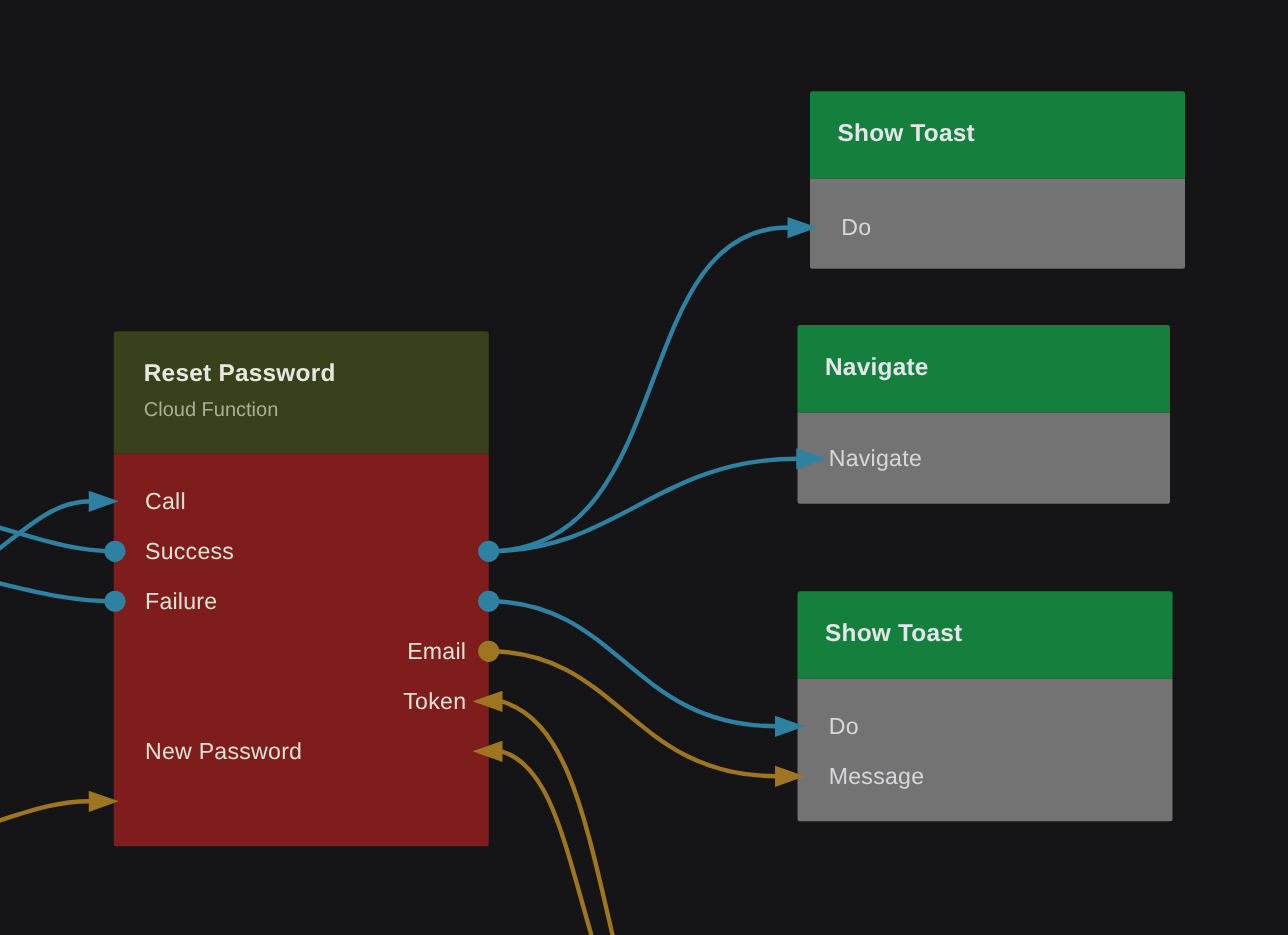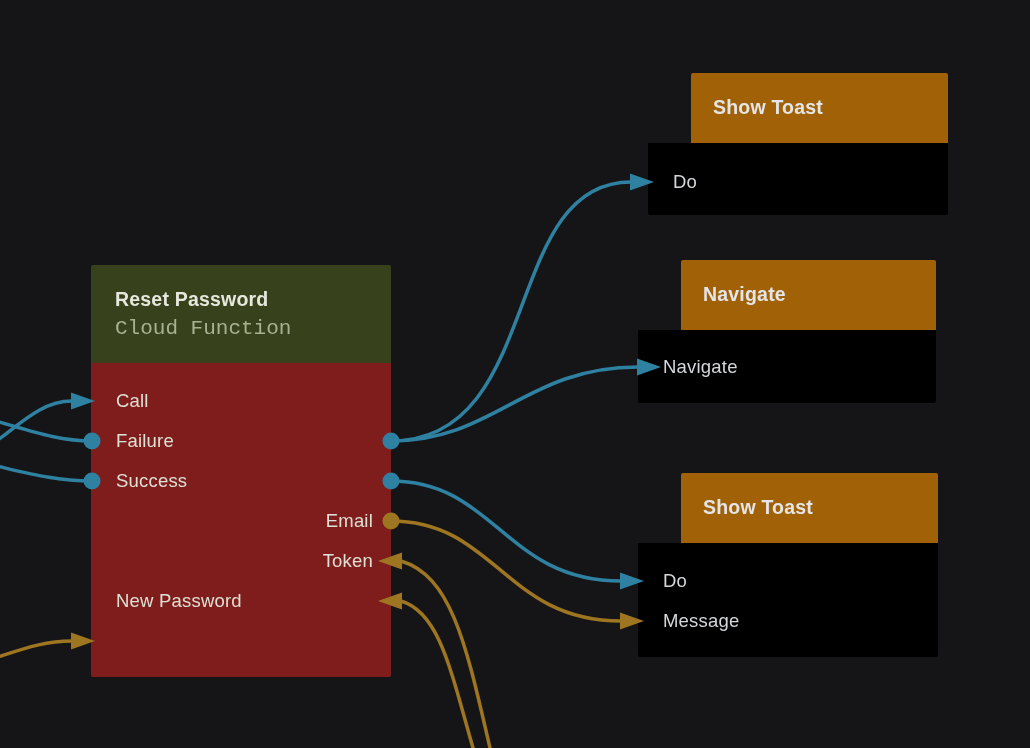--- a/index.html
+++ b/index.html
@@ -10,26 +10,26 @@
     -webkit-font-smoothing:antialiased;
   }
   .node { position:absolute; border-radius:2px; box-sizing:border-box; }
   .node-header { box-sizing:border-box; border-radius:2px 2px 0 0; }
   .node-body   { box-sizing:border-box; border-radius:0 0 2px 2px; }
 
   
   .node-green .node-header { background:#37411b; height:98px; padding:23px 20px 0 24px; }
   .node-green .node-body   { background:#7f1d1d; height:314px; padding-top:18px; }
   .node-green .node-title  { color:#e6e8de; font-size:19.5px; font-weight:bold; line-height:23px; letter-spacing:.2px; }
-  .node-green .node-sub    { color:#a8b293; font-size:21px; line-height:26px; margin-top:5px;font-family:Liberation Mono, monospace; }
+  .node-green .node-sub    { color:#a8b293; font-size:16px; line-height:26px; margin-top:5px; }
   .node-green .port-row    { color:#dde0d3; }
 
   
-  .node-gray .node-header { background:#a16207; height:70px; padding:23px 20px 0 22px;margin-left:43px; }
-  .node-gray .node-body   { background:#000000; }
+  .node-gray .node-header { background:#15803d; height:70px; padding:23px 20px 0 22px; }
+  .node-gray .node-body   { background:#737373; }
   .node-gray .node-title  { color:#e4e5e8; font-size:19.5px; font-weight:bold; line-height:23px; letter-spacing:.2px; }
   .node-gray .port-row    { color:#d5d7da; }
 
   .port-row {
     height:40px; display:flex; align-items:center;
     font-size:18.5px; letter-spacing:.2px;
   }
   .port-row.left  { justify-content:flex-start; padding-left:25px; }
   .port-row.right { justify-content:flex-end;  padding-right:18px; }
 
@@ -52,24 +52,24 @@
   <div class="node node-green" id="n-reset">
     <div class="node-header">
       <div class="node-title">Reset Password</div>
       <div class="node-sub">Cloud Function</div>
     </div>
     <div class="node-body">
       <div class="port-row left">
           <span>Call</span>
         </div>
       <div class="port-row left">
-          <span>Failure</span>
+          <span>Success</span>
         </div>
       <div class="port-row left">
-          <span>Success</span>
+          <span>Failure</span>
         </div>
       <div class="port-row right">
           <span>Email</span>
         </div>
       <div class="port-row right">
           <span>Token</span>
         </div>
       <div class="port-row left">
           <span>New Password</span>
         </div>

